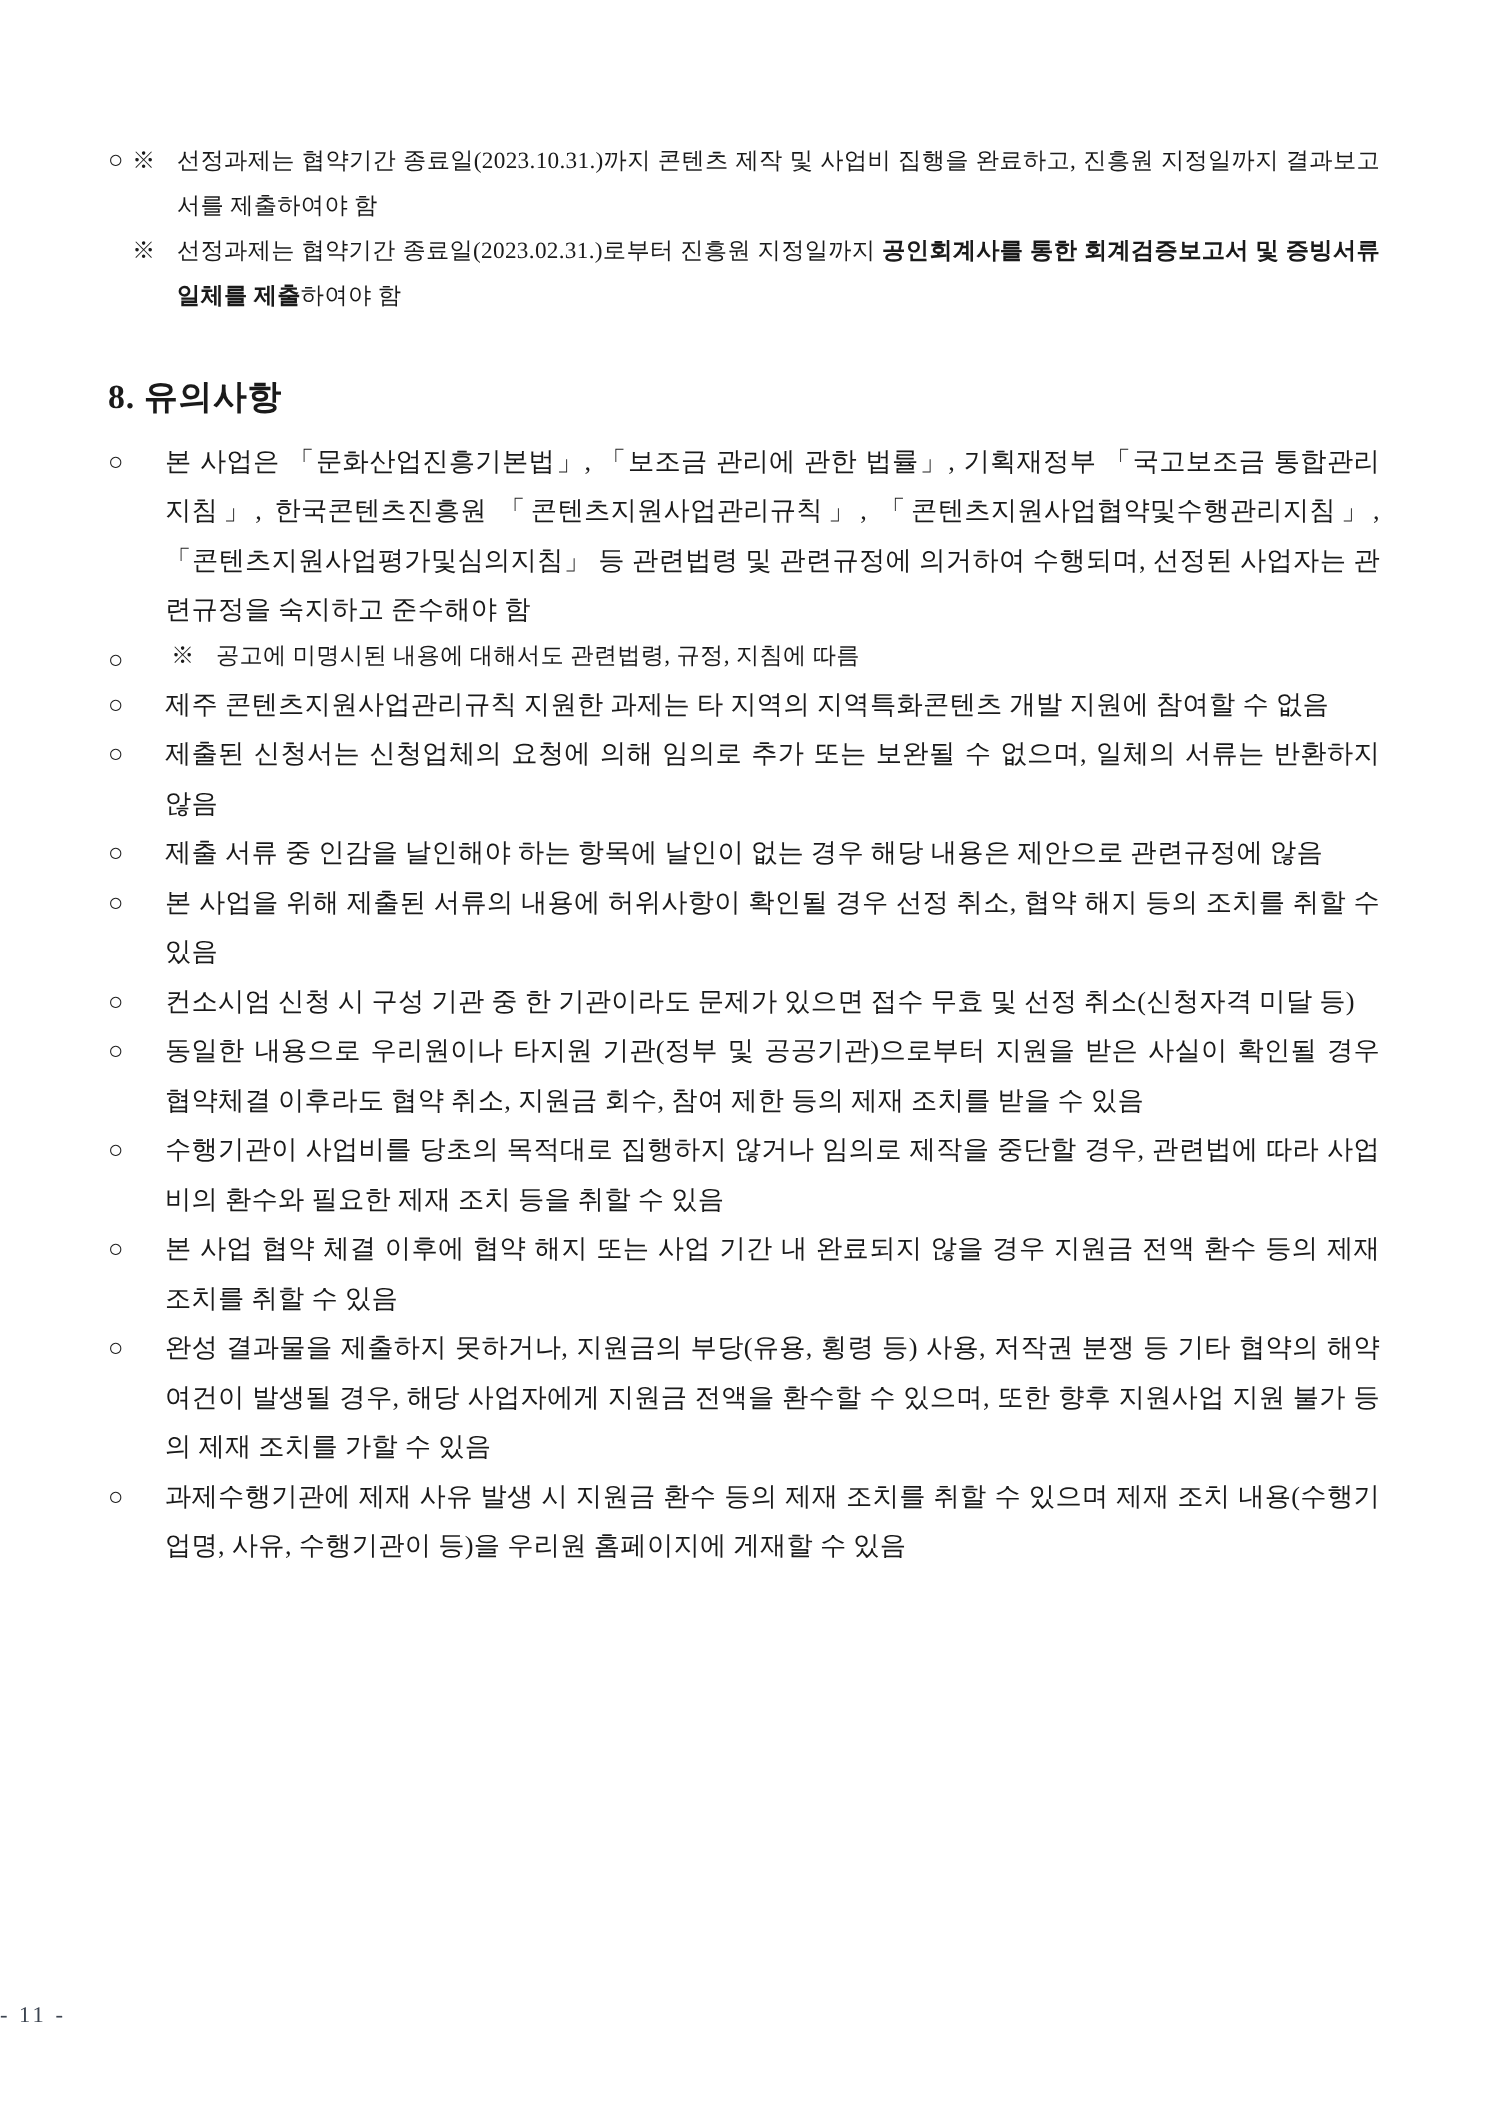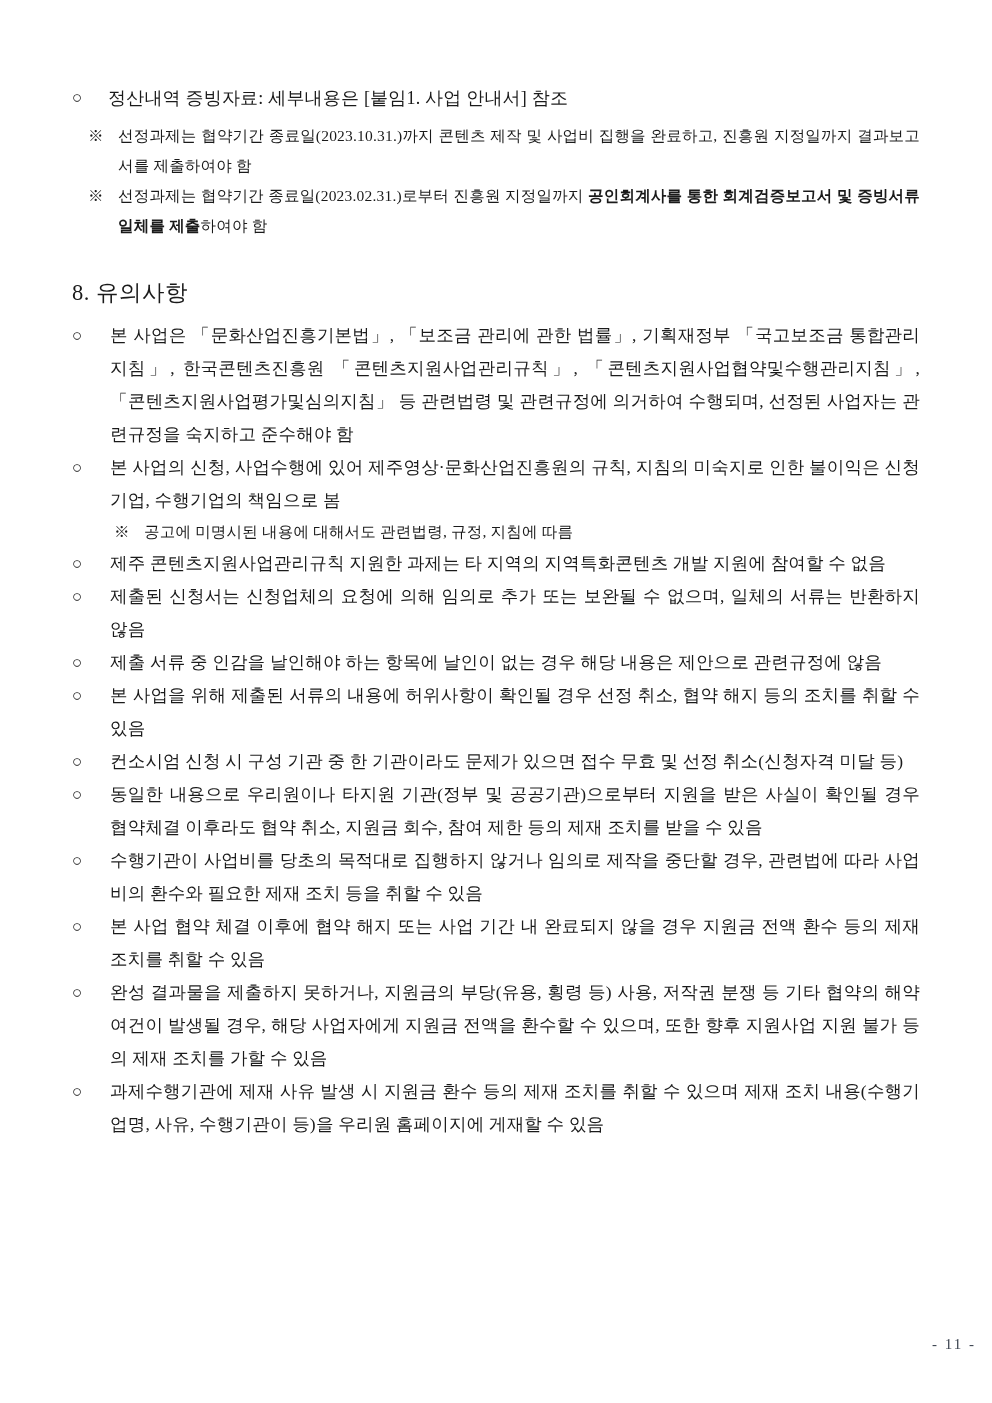--- a/index.html
+++ b/index.html
@@ -52,21 +52,21 @@
   .note .marker {
     position: absolute;
     left: 0;
     top: 0;
   }
 
   
   .heading {
     margin: 37px 0 11px 0;
     font-size: 22.5px;
-    font-weight: 400;
+    font-weight: 700;
     line-height: 30px;
     letter-spacing: 0.5px;
   }
 
   
   .items {
     margin-top: 8px;
   }
   .item {
     position: relative;
@@ -88,53 +88,52 @@
   }
 
   .bold { font-weight: 700; }
   .underline { text-underline-offset: 3px; }
 
   .footer {
     position: absolute;
     left: 0;
     right: 16px;
     bottom: 50px;
-    text-align: right;
+    text-align: left;
     font-size: 15px;
     color: #3c4450;
     letter-spacing: 2px;
   }
 </style>
 </head>
 <body>
 
 <div class="page">
   <div class="content">
 
     <section>
       <div class="settle-line">
         <span class="marker">○</span>
-        <span>정산내역 증빙자료: 세부내용은 [붙임1. 사업 안내서] 참조</span>
       </div>
       <div class="notes" id="settlement-notes">
           <div class="note"><span class="marker">※</span><span><span>선정과제는 협약기간 종료일(2023.10.31.)까지 콘텐츠 제작 및 사업비 집행을 완료하고, 진흥원 지정일까지 결과보고서를 제출하여야 함</span></span></div>
           <div class="note"><span class="marker">※</span><span><span>선정과제는 협약기간 종료일(2023.02.31.)로부터 진흥원 지정일까지 </span><span class="bold">공인회계사를 통한 회계검증보고서 및 증빙서류 일체를 제출</span><span>하여야 함</span></span></div>
         </div>
     </section>
 
     <section>
       <h2 class="heading">8. 유의사항</h2>
       <div class="items" id="notice-items">
           <div class="item">
             <span class="marker">○</span>
             <div><span>본 사업은 「문화산업진흥기본법」, 「보조금 관리에 관한 법률」, 기획재정부 「국고보조금 통합관리지침」, 한국콘텐츠진흥원 「콘텐츠지원사업관리규칙」, 「콘텐츠지원사업협약및수행관리지침」, 「콘텐츠지원사업평가및심의지침」 등 관련법령 및 관련규정에 의거하여 수행되며, 선정된 사업자는 관련규정을 숙지하고 준수해야 함</span></div>
           </div>
           <div class="item">
             <span class="marker">○</span>
-            <div><span>본 사업의 신청, 사업수행에 있어 제주영상·문화산업진흥원의 규칙, 지침의 미숙지로 인한 불이익은 신청기업, 수행기업의 책임으로 봄</span><div class="note subnote"><span class="marker">※</span><span><span class="underline">공고에 미명시된 내용에 대해서도 관련법령, 규정, 지침에 따름</span></span></div></div>
+            <div><div class="note subnote"><span class="marker">※</span><span><span class="underline">공고에 미명시된 내용에 대해서도 관련법령, 규정, 지침에 따름</span></span></div></div>
           </div>
           <div class="item">
             <span class="marker">○</span>
             <div><span>제주 콘텐츠지원사업관리규칙 지원한 과제는 타 지역의 지역특화콘텐츠 개발 지원에 참여할 수 없음</span></div>
           </div>
           <div class="item">
             <span class="marker">○</span>
             <div><span>제출된 신청서는 신청업체의 요청에 의해 임의로 추가 또는 보완될 수 없으며, 일체의 서류는 반환하지 않음</span></div>
           </div>
           <div class="item">

